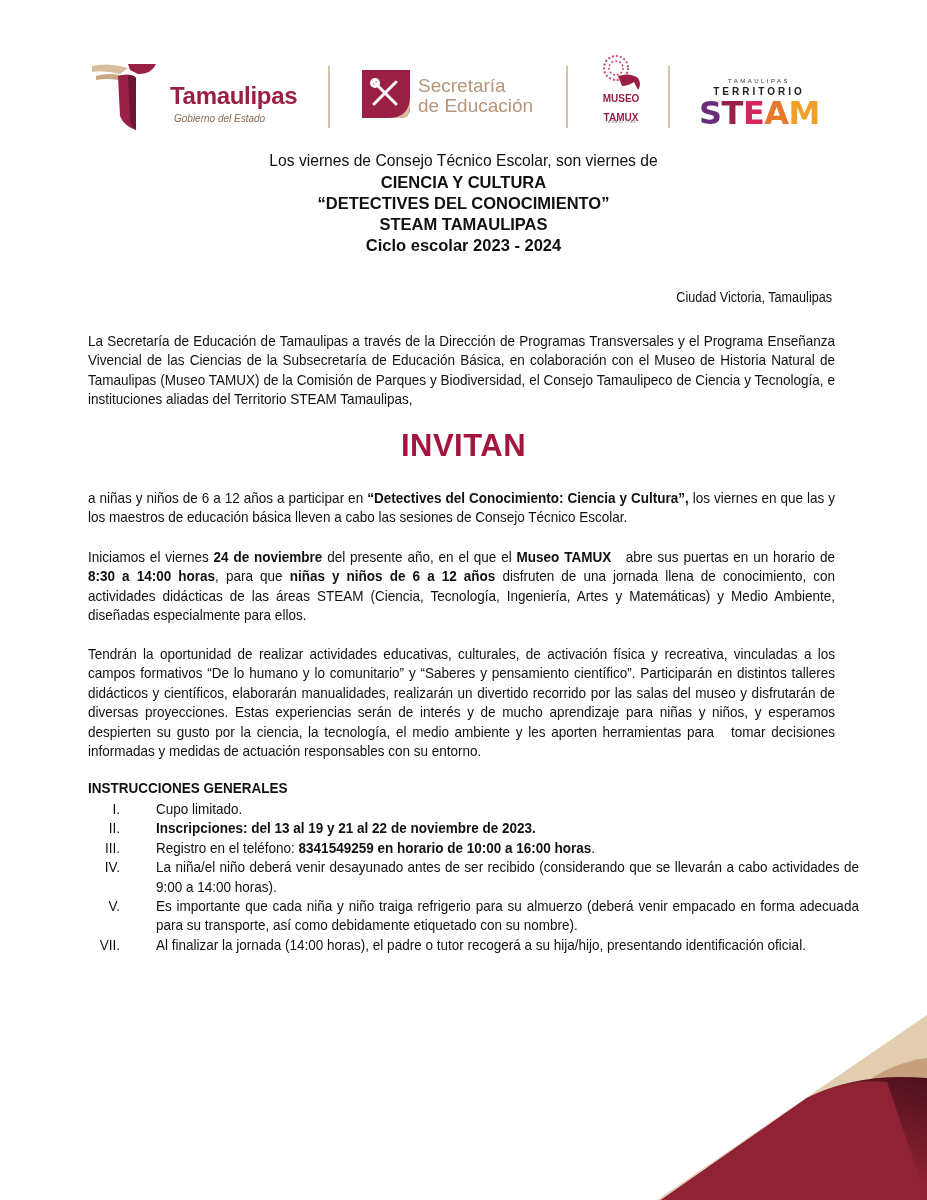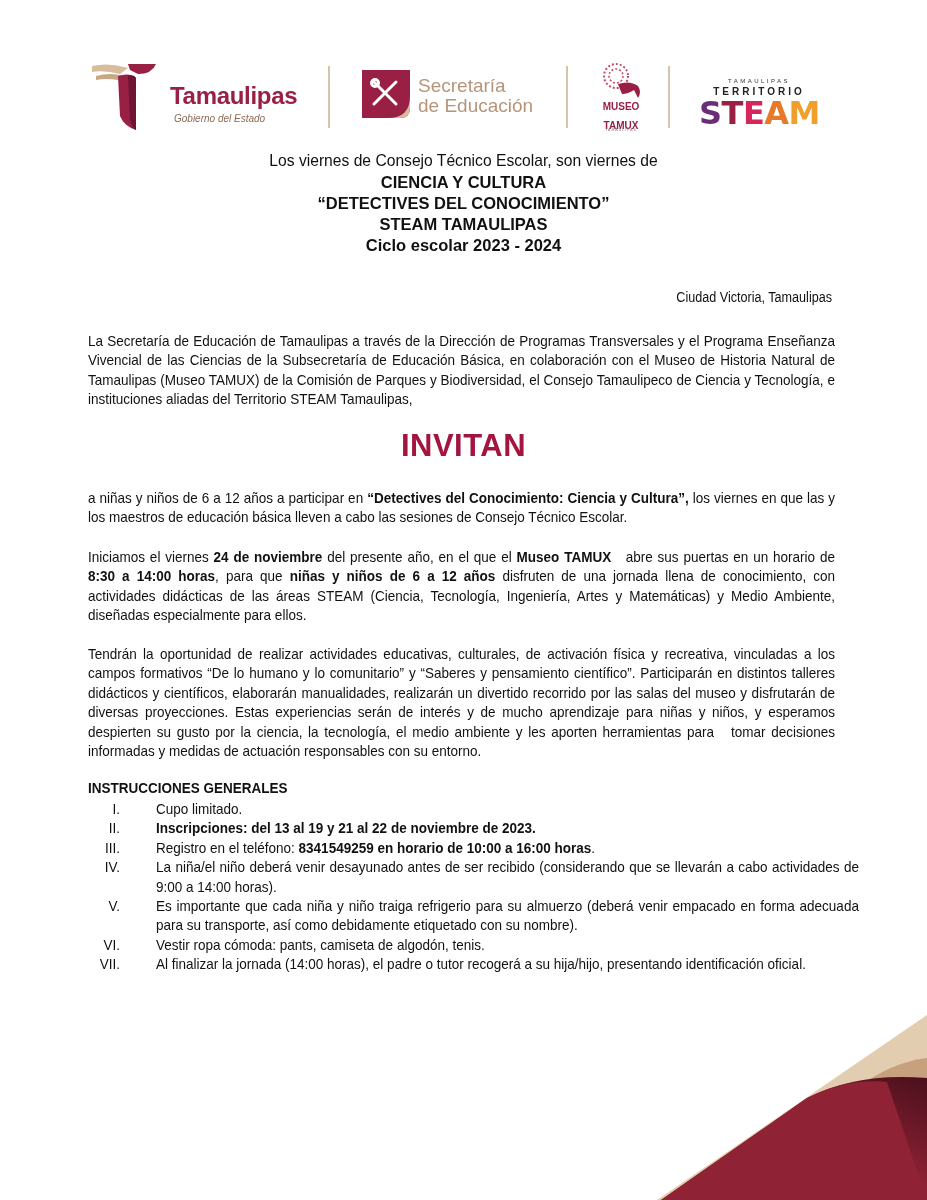--- a/index.html
+++ b/index.html
@@ -7,21 +7,21 @@
          font-family: "Liberation Sans", sans-serif; color: #111; }
   .abs { position: absolute; }
 
   
   .logo-tam { left: 90px; top: 60px; width: 215px; height: 72px; }
   .tam-word { position: absolute; left: 80px; top: 22px; font-weight: bold; font-size: 24px; color: #9a1f45; letter-spacing: -0.3px; }
   .tam-sub { position: absolute; left: 84px; top: 53px; font-size: 10px; color: #8a6a55; font-style: italic; }
   .vsep { position: absolute; width: 2px; background: #d9c2aa; }
   .logo-sep { left: 358px; top: 66px; width: 60px; height: 60px; }
   .sep-word { position: absolute; left: 418px; top: 76px; font-size: 19px; line-height: 20px; color: #b6957a; }
-  .logo-museo { left: 590px; top: 60px; width: 62px; height: 72px; }
+  .logo-museo { left: 590px; top: 52px; width: 62px; height: 72px; }
   .museo-text { position: absolute; left: 0; width: 62px; text-align: center; font-weight: bold; color: #9a1f45; font-size: 10px; line-height: 10px; }
   .logo-steam { left: 697px; top: 76px; width: 130px; height: 56px; }
   .steam-small { position: absolute; left: 0; width: 124px; text-align: center; font-size: 6px; letter-spacing: 2.5px; color: #333; top: 2px; }
   .steam-terr { position: absolute; left: 0; width: 124px; text-align: center; font-size: 10px; letter-spacing: 3px; color: #222; top: 10px; font-weight: bold; }
   .steam-big { position: absolute; left: 2px; top: 18px; font-weight: bold; font-size: 32px; letter-spacing: -0.5px; font-family: "DejaVu Sans", sans-serif; }
 
   
   .title-block { left: 0; width: 927px; top: 150px; text-align: center; }
   .title-intro { font-size: 17px; line-height: 22px; color: #111; transform: scaleX(0.92); }
   .title-bold { font-size: 16.5px; line-height: 21px; font-weight: bold; color: #111; }
@@ -158,26 +158,20 @@
         <div class="instr-text">La niña/el niño deberá venir desayunado antes de ser recibido (considerando que se llevarán a cabo actividades de 9:00 a 14:00 horas).</div>
       </div>
   </div>
   <div class="instr-item">
     <span class="instr-num">V.</span>
     <div class="instr-text-wrap">
         <div class="instr-text">Es importante que cada niña y niño traiga refrigerio para su almuerzo (deberá venir empacado en forma adecuada para su transporte, así como debidamente etiquetado con su nombre).</div>
       </div>
   </div>
   <div class="instr-item">
-    <span class="instr-num">VI.</span>
-    <div class="instr-text-wrap">
-        <div class="instr-text">Vestir ropa cómoda: pants, camiseta de algodón, tenis.</div>
-      </div>
-  </div>
-  <div class="instr-item">
     <span class="instr-num">VII.</span>
     <div class="instr-text-wrap">
         <div class="instr-text">Al finalizar la jornada (14:00 horas), el padre o tutor recogerá a su hija/hijo, presentando identificación oficial.</div>
       </div>
   </div>
 </div>
 
 <svg class="abs corner" viewBox="0 0 270 200" preserveAspectRatio="none">
   <defs>
     <linearGradient id="wineGrad" x1="0" y1="1" x2="1" y2="0">

